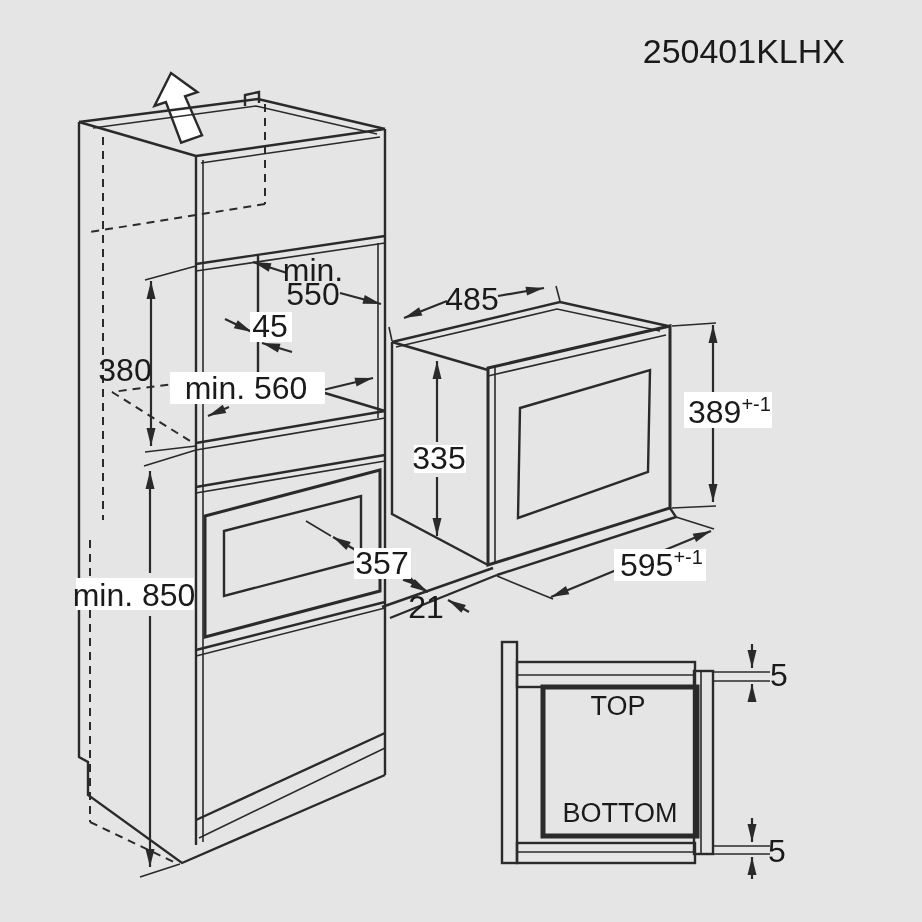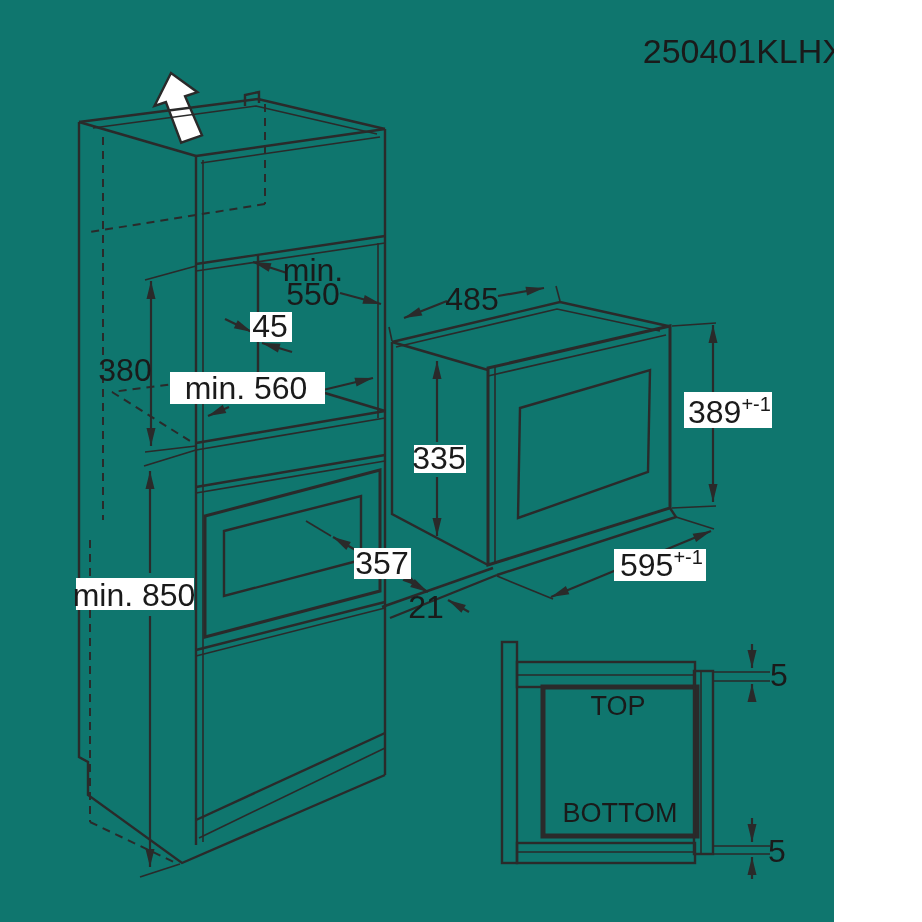--- a/index.html
+++ b/index.html
@@ -1,16 +1,16 @@
 <!DOCTYPE html>
 <html><head>
 <meta charset="utf-8">
 <style>
   html,body{margin:0;padding:0;background:#ffffff;}
-  .stage{width:834px;height:922px;position:relative;background:#0f766e;overflow:hidden;text-decoration:underline;}
+  .stage{width:922px;height:922px;position:relative;background:#e5e5e5;overflow:hidden;text-decoration:underline;}
   svg{display:block;}
   text{font-family:"Liberation Sans","DejaVu Sans",sans-serif;fill:#1a1a1a;}
   .ln{stroke:#2a2a2a;fill:none;stroke-width:2.4;}
   .thin{stroke:#2a2a2a;fill:none;stroke-width:1.6;}
   .thick{stroke:#2a2a2a;fill:none;stroke-width:3;}
   .vthick{stroke:#2a2a2a;fill:none;stroke-width:5;}
   .dash{stroke:#2a2a2a;fill:none;stroke-width:2;stroke-dasharray:8 6;}
   .dim{stroke:#2a2a2a;fill:none;stroke-width:2.2;}
   .bg{fill:#ffffff;stroke:none;}
   .dimtxt{font-size:32px;}

